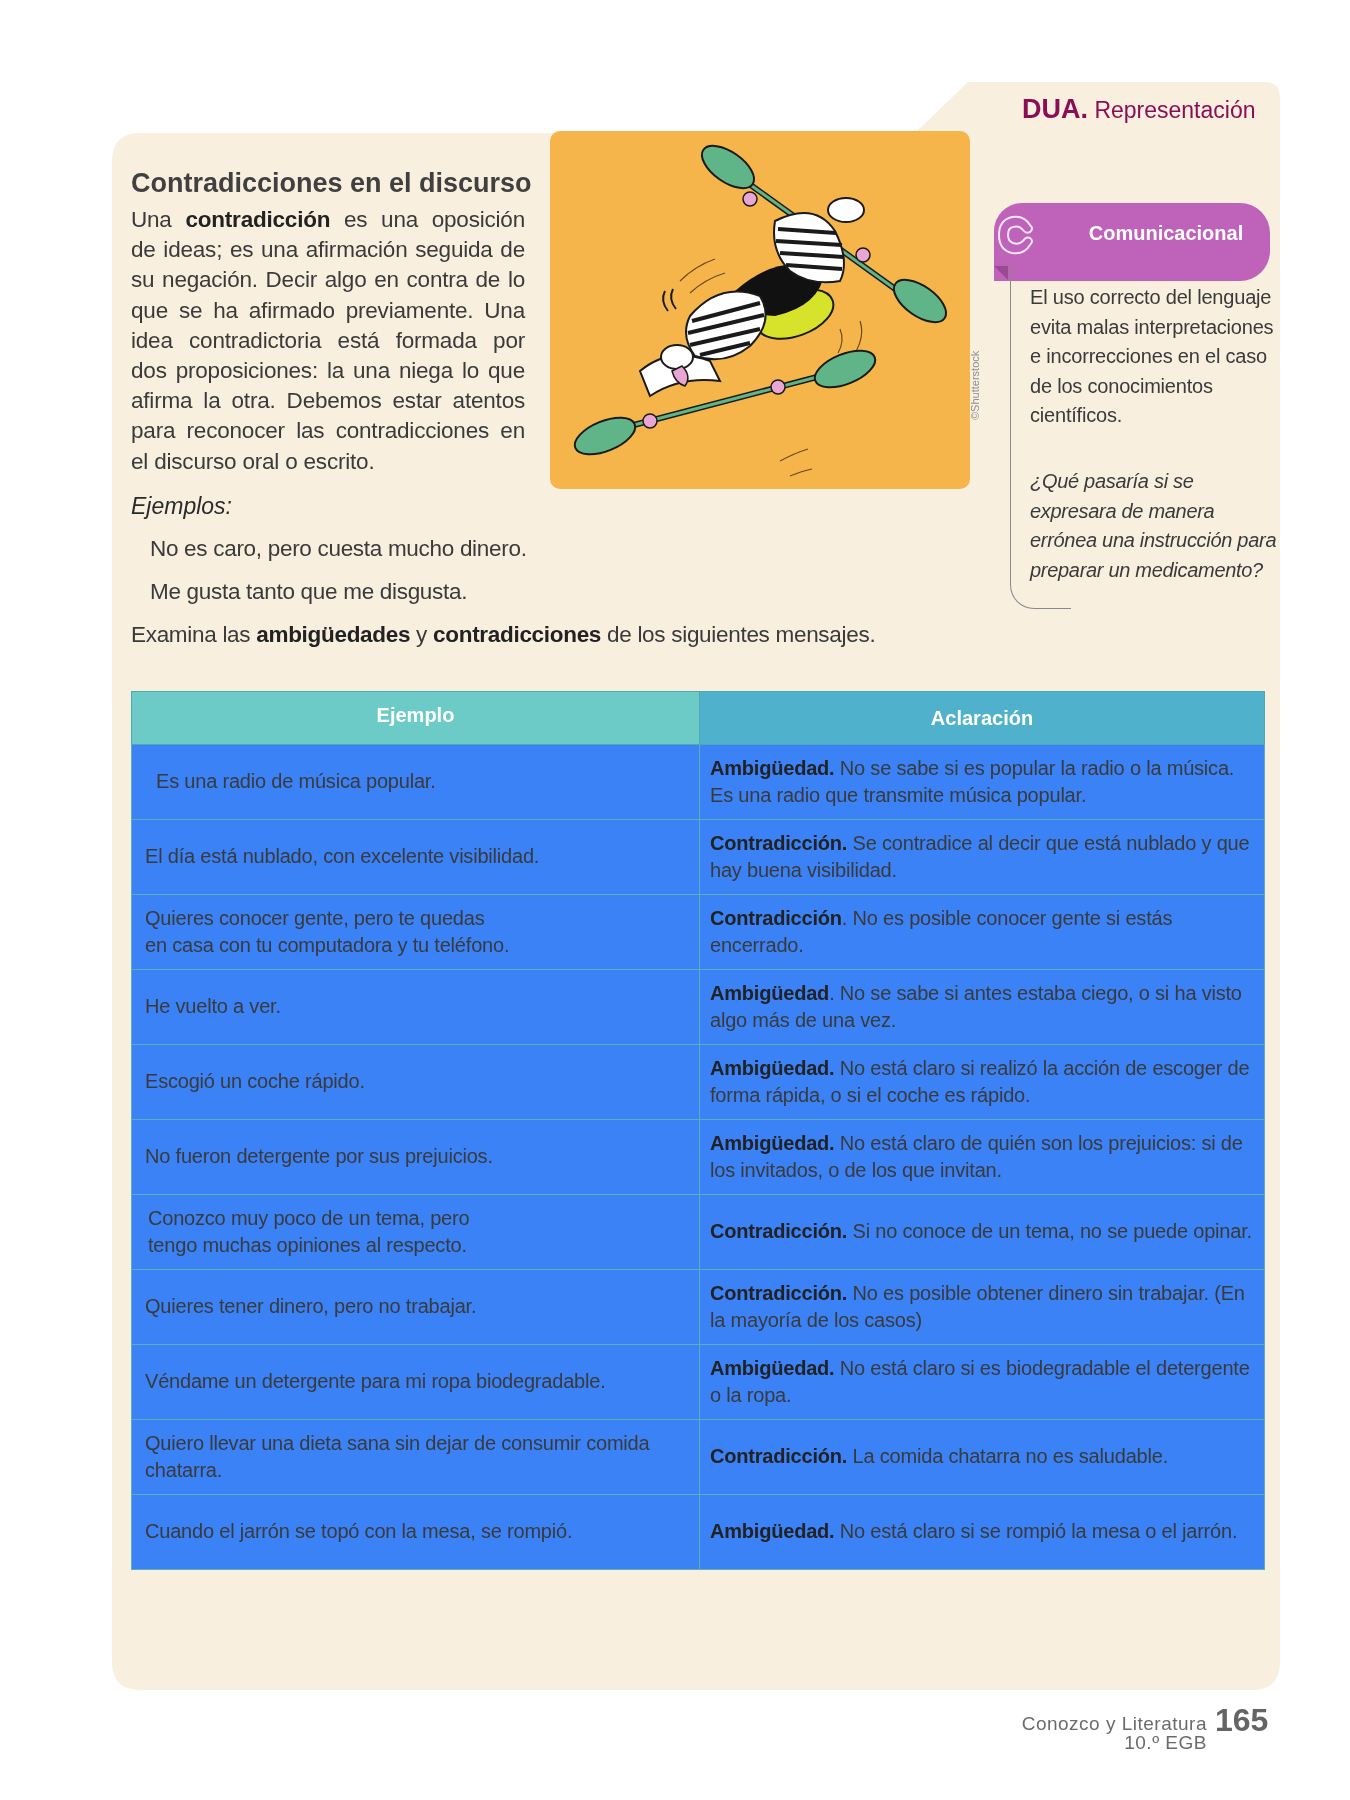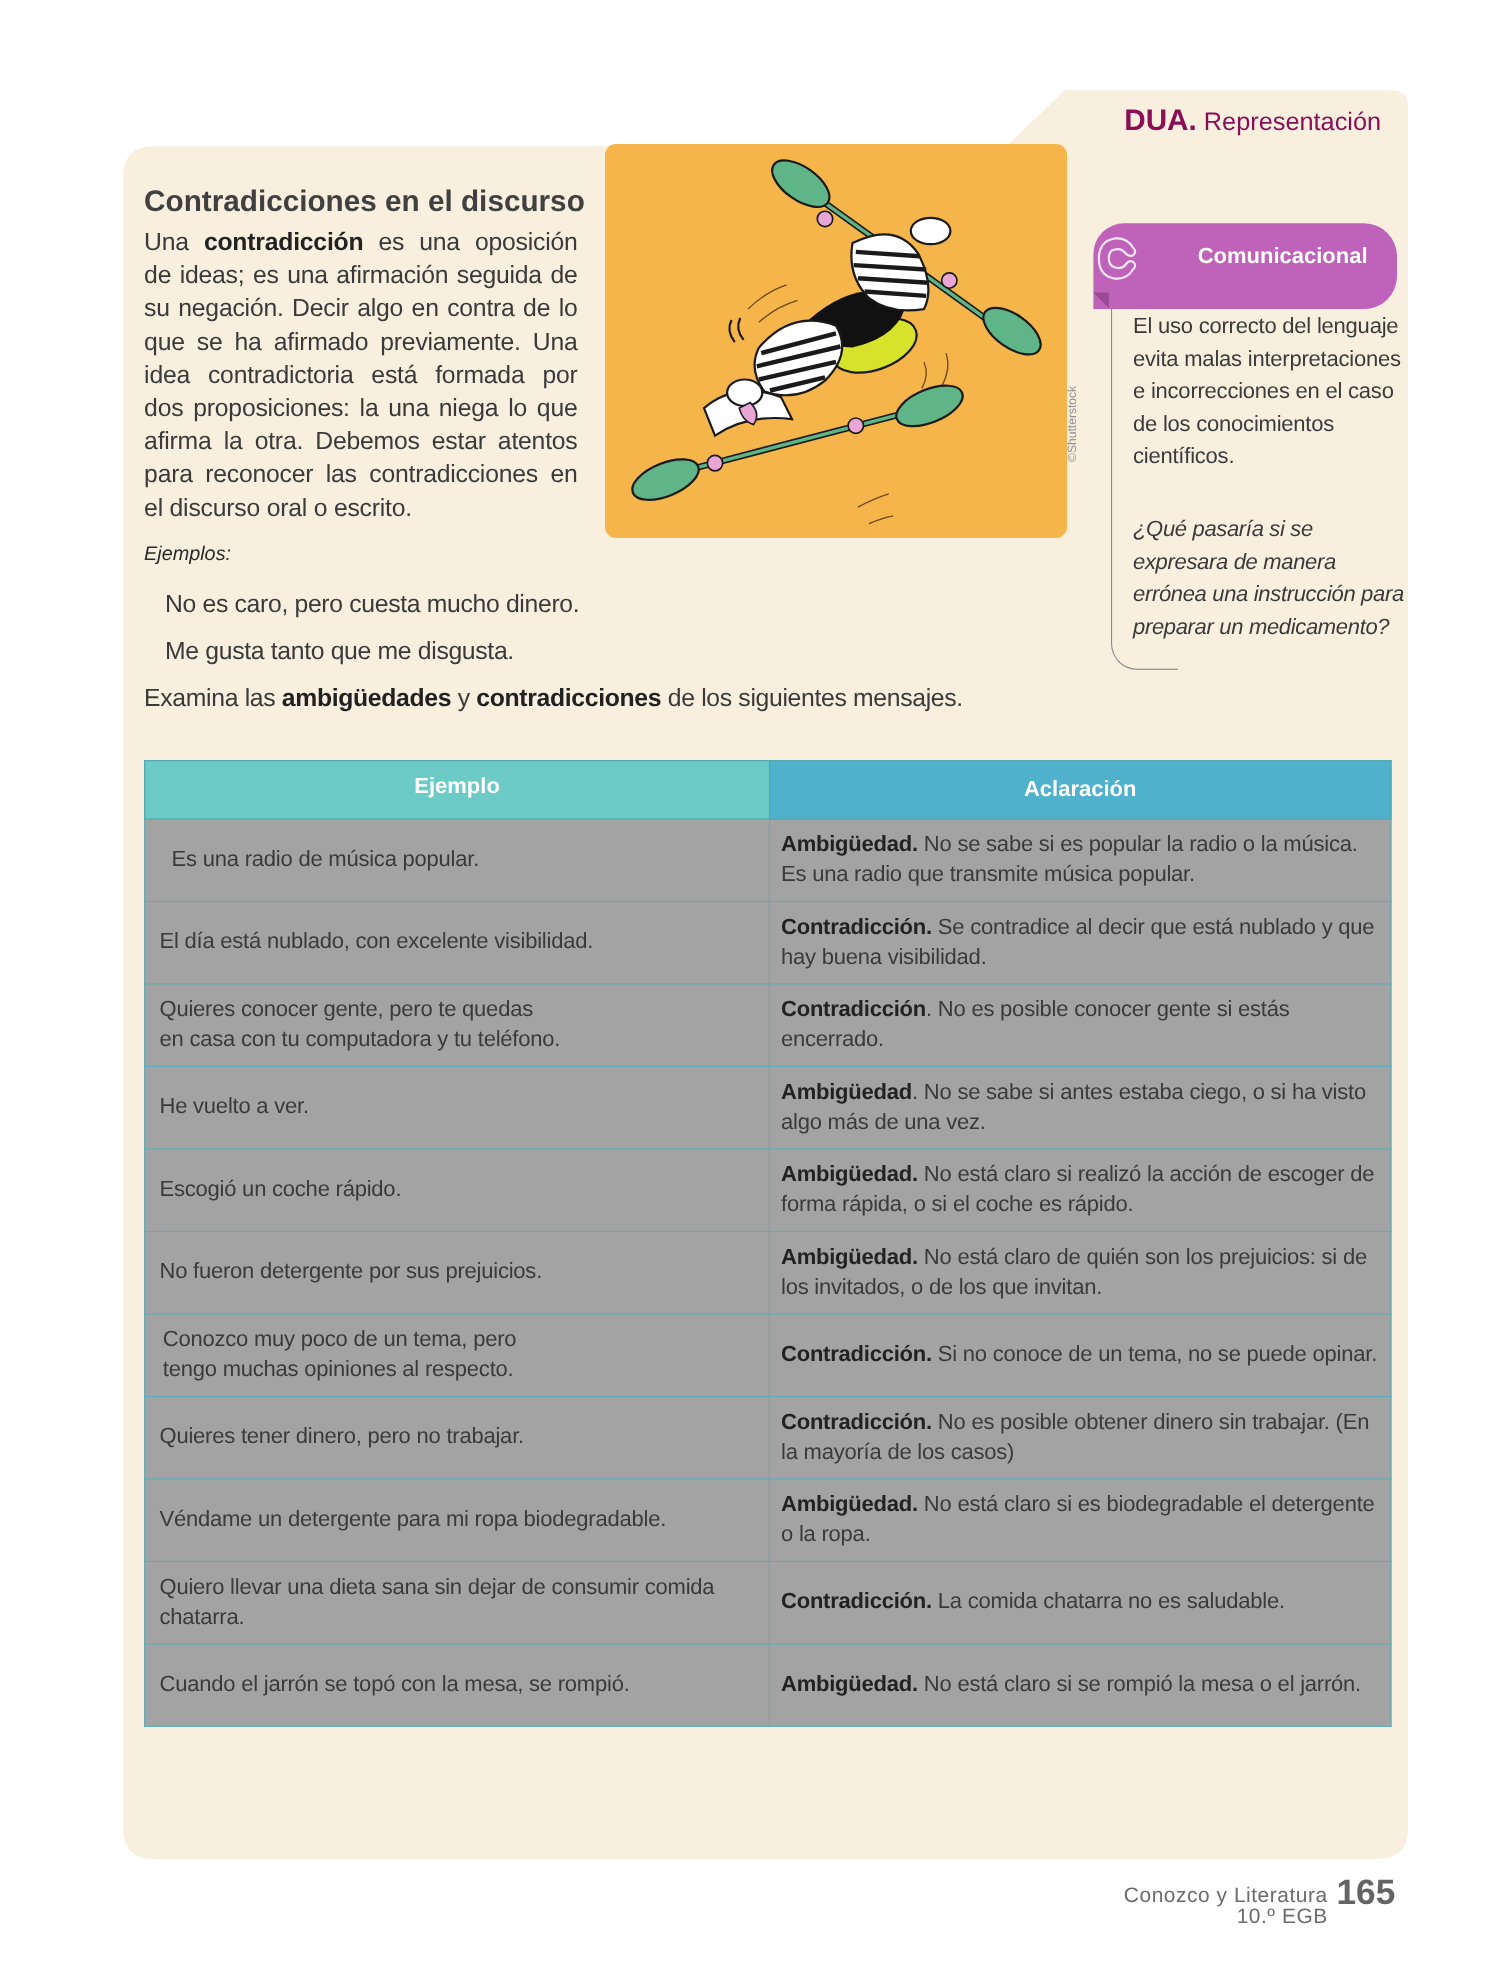--- a/index.html
+++ b/index.html
@@ -14,21 +14,21 @@
   }
   .dua-title b { font-size: 27px; font-weight: 700; }
   .section-title {
     position: absolute; left: 131px; top: 168px; font-size: 27px; font-weight: 700; color: #404040; white-space: nowrap;
   }
   .intro {
     position: absolute; left: 131px; top: 205px; width: 394px; font-size: 22.5px; line-height: 30.2px;
     text-align: justify; text-align-last: left; color: #3a3a3a; letter-spacing: -0.2px;
   }
   .intro b { color: #222; font-weight: 700; }
-  .ejemplos-label { position: absolute; left: 131px; top: 493px; font-size: 18px; font-style: italic; color: #2a2a2a; }
+  .ejemplos-label { position: absolute; left: 131px; top: 493px; font-size: 23px; font-style: italic; color: #2a2a2a; }
   .example-line { position: absolute; left: 150px; font-size: 22.5px; color: #3a3a3a; white-space: nowrap; letter-spacing: -0.3px; }
   .instruction { position: absolute; left: 131px; top: 622px; font-size: 22.5px; color: #3a3a3a; white-space: nowrap; letter-spacing: -0.3px; }
   .instruction b { color: #222; }
 
   .illustration {
     position: absolute; left: 550px; top: 131px; width: 420px; height: 358px; background: #f6b54a; border-radius: 10px; overflow: hidden;
   }
   .credit {
     position: absolute; left: 969px; top: 420px; transform: rotate(-90deg); transform-origin: left top;
     font-size: 11px; color: #8f8f8f; white-space: nowrap;
@@ -40,21 +40,21 @@
   .tag-label { position: absolute; left: 72px; top: 19px; width: 200px; text-align: center; font-size: 20px; font-weight: 700; color: #fff; }
   .tag-icon { position: absolute; left: 0; top: 8px; width: 46px; height: 48px; }
   .tag-fold { position: absolute; left: 994px; top: 266px; width: 0; height: 0; border-top: 14px solid #9a4a95; border-left: 14px solid transparent; }
   .side-box {
     position: absolute; left: 1010px; top: 266px; width: 60px; height: 342px; border-left: 1.5px solid #8a8a8a; border-bottom: 1.5px solid #8a8a8a; border-bottom-left-radius: 24px;
   }
   .side-text { position: absolute; left: 1030px; top: 283px; width: 250px; font-size: 20px; line-height: 29.6px; color: #3a3a3a; letter-spacing: -0.2px; }
   .side-question { position: absolute; left: 1030px; top: 467px; width: 250px; font-size: 20px; line-height: 29.6px; color: #3a3a3a; font-style: italic; letter-spacing: -0.3px; }
 
   table.main {
-    position: absolute; left: 131px; top: 691px; width: 1133px; border-collapse: collapse; table-layout: fixed; background: #a3a3a3;
+    position: absolute; left: 131px; top: 691px; width: 1133px; border-collapse: collapse; table-layout: fixed; background: #3b82f6;
   }
   table.main col.c1 { width: 568px; }
   table.main col.c2 { width: 565px; }
   table.main th {
     color: #fff; font-size: 20px; font-weight: 700; text-align: center; height: 52px; padding: 0; border: 1.5px solid #4ba9b4;
   }
   th.th-ej { background: #6ccbc6; vertical-align: top; padding-top: 12px !important; height: 40px !important; }
   th.th-ac { background: #4fb1cb; }
   table.main td {
     border: 1.5px solid #5eaeb8; height: 74px; padding: 0 10px; font-size: 20px; line-height: 27.5px; color: #3a3a3a; vertical-align: middle; letter-spacing: -0.2px;

